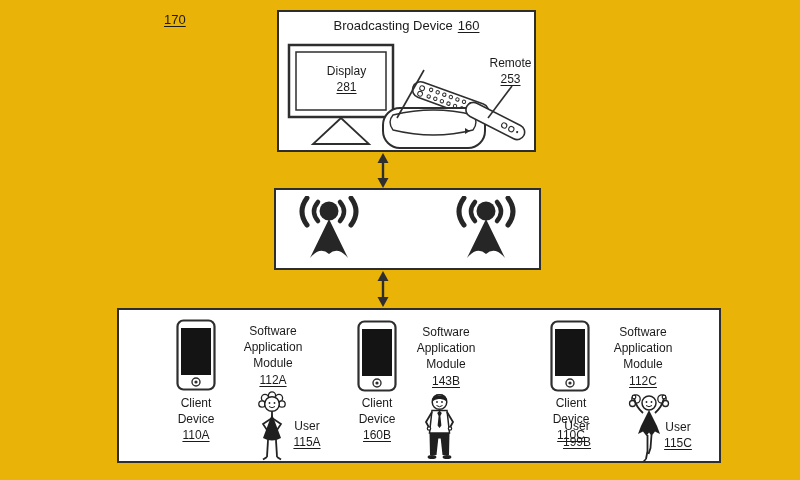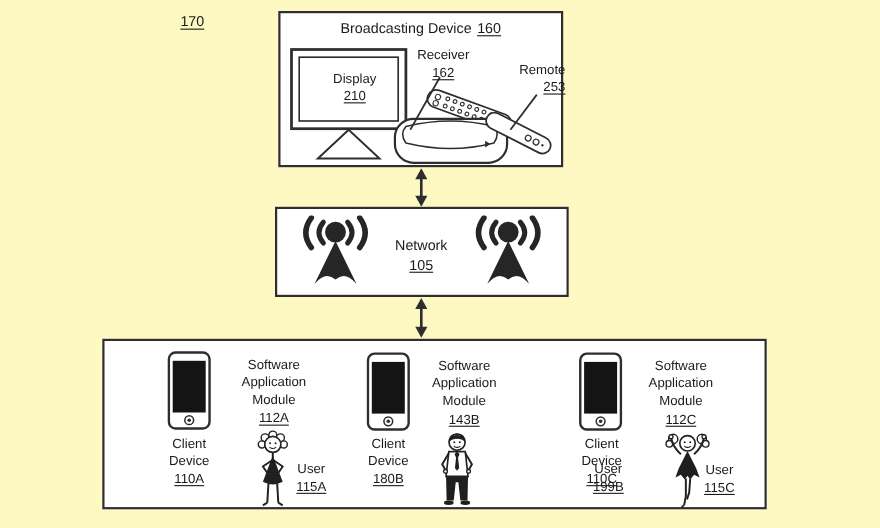--- a/index.html
+++ b/index.html
@@ -1,20 +1,20 @@
 <!DOCTYPE html>
 <html><head>
 <meta charset="utf-8">
 <style>
   html,body{margin:0;padding:0;background:#ffffff;}
   .canvas{
-    position:relative;width:800px;height:480px;background:#fef9c3;
+    position:relative;width:800px;height:480px;background:#eab308;
     font-family:"Liberation Sans", sans-serif;color:#1b1b1b;overflow:hidden;
   }
-  .box{position:absolute;border:2px solid #2e2e2e;background:#fff;box-sizing:border-box;}
+  .box{position:absolute;border:2px solid #2e2e2e;background:#fff;box-sizing:border-box;margin-left:24px;}
   .lbl{position:absolute;text-align:center;font-size:12px;line-height:1.35;}
   .lbl .ref{display:block;}
   .ref{text-decoration:underline;text-underline-offset:2px;}
   .inline-ref{margin-left:5px;}
   .title{position:absolute;left:0;right:0;top:6px;text-align:center;font-size:13px;}
   .fig-ref{position:absolute;left:164px;top:12px;font-size:13px;}
   svg{position:absolute;display:block;}
 </style>
 </head>
 <body>
@@ -29,21 +29,21 @@
       <span>Broadcasting Device</span><span class="ref inline-ref">160</span>
     </div>
 
     <svg style="left:7px;top:31px;" width="110" height="104" viewBox="0 0 110 104">
       <rect x="3" y="2" width="104" height="72" fill="#fff" stroke="#2e2e2e" stroke-width="2.5"></rect>
       <rect x="10" y="9" width="90" height="58" fill="#fff" stroke="#2e2e2e" stroke-width="1.5"></rect>
       <path d="M55,75 L27,101 L83,101 Z" fill="#fff" stroke="#2e2e2e" stroke-width="1.8"></path>
     </svg>
     <div class="lbl" style="left:30px;top:51px;width:75px;">
       <span>Display</span>
-      <span class="ref">210</span>
+      <span class="ref">281</span>
     </div>
 
     <svg style="left:102px;top:66px;" width="152" height="74" viewBox="0 0 152 74">
 
       <g transform="translate(32,9) rotate(20)">
         <rect x="0" y="-8" width="80" height="16" rx="8" fill="#fff" stroke="#2e2e2e" stroke-width="1.6"></rect>
         <circle cx="9" cy="-2" r="2.4" fill="none" stroke="#2e2e2e" stroke-width="1"></circle>
         <circle cx="9" cy="4" r="2.4" fill="none" stroke="#2e2e2e" stroke-width="1"></circle>
         <g fill="none" stroke="#2e2e2e" stroke-width="1">
           <circle cx="18" cy="-3.5" r="1.7"></circle>
@@ -73,25 +73,21 @@
         <circle cx="50" cy="0.5" r="2.6" fill="none" stroke="#2e2e2e" stroke-width="1.1"></circle>
         <circle cx="56.5" cy="0.5" r="1.1" fill="#2e2e2e"></circle>
       </g>
     </svg>
 
     <svg style="left:0;top:0;" width="255" height="138" viewBox="0 0 255 138">
       <line x1="145" y1="58" x2="118" y2="106" stroke="#2e2e2e" stroke-width="1.6"></line>
       <line x1="233" y1="74" x2="209" y2="106" stroke="#2e2e2e" stroke-width="1.6"></line>
     </svg>
 
-    <div class="lbl" style="left:119px;top:30px;width:58px;">
-      <span>Receiver</span>
-      <span class="ref">162</span>
-    </div>
-    <div class="lbl" style="left:204px;top:43px;width:55px;text-align:right;">
+    <div class="lbl" style="left:204px;top:43px;width:55px;">
       <span>Remote</span>
       <span class="ref">253</span>
     </div>
   </div>
 
   <svg style="left:373px;top:153px;" width="20" height="35" viewBox="0 0 20 35">
     <line x1="10" y1="8" x2="10" y2="27" stroke="#2e2e2e" stroke-width="2.4"></line>
     <polygon points="10,0 4.5,10 15.5,10" fill="#2e2e2e"></polygon>
     <polygon points="10,35 4.5,25 15.5,25" fill="#2e2e2e"></polygon>
   </svg>
@@ -109,24 +105,20 @@
 
     <svg style="left:173px;top:6px;" width="74" height="68" viewBox="0 0 74 68">
       <circle cx="37" cy="15" r="9.5" fill="#262626"></circle>
       <path d="M37,23 L18,62 Q28,50 37,58 Q46,50 56,62 Z" fill="#262626"></path>
       <path d="M26,6 Q18,15.5 26,25" fill="none" stroke="#262626" stroke-width="4.5" stroke-linecap="round"></path>
       <path d="M15,2 Q5,15.5 15,29" fill="none" stroke="#262626" stroke-width="5" stroke-linecap="round"></path>
       <path d="M48,6 Q56,15.5 48,25" fill="none" stroke="#262626" stroke-width="4.5" stroke-linecap="round"></path>
       <path d="M59,2 Q69,15.5 59,29" fill="none" stroke="#262626" stroke-width="5" stroke-linecap="round"></path>
     </svg>
 
-    <div class="lbl" style="left:96px;top:24px;width:70px;font-size:13px;">
-      <span>Network</span>
-      <span class="ref">105</span>
-    </div>
   </div>
 
   <svg style="left:373px;top:271px;" width="20" height="36" viewBox="0 0 20 36">
     <line x1="10" y1="8" x2="10" y2="28" stroke="#2e2e2e" stroke-width="2.4"></line>
     <polygon points="10,0 4.5,10 15.5,10" fill="#2e2e2e"></polygon>
     <polygon points="10,36 4.5,26 15.5,26" fill="#2e2e2e"></polygon>
   </svg>
 
   <div class="box" style="left:93px;top:308px;width:604px;height:155px;">
 
@@ -175,21 +167,21 @@
       <rect x="5" y="9" width="30" height="47" fill="#141414"></rect>
       <circle cx="20" cy="63" r="4" fill="#fff" stroke="#2e2e2e" stroke-width="1.4"></circle>
       <circle cx="20" cy="63" r="1.6" fill="#2e2e2e"></circle>
     </svg>
     <div class="lbl" style="left:287px;top:14px;width:80px;">
       <span>Software Application Module</span>
       <span class="ref">143B</span>
     </div>
     <div class="lbl" style="left:232px;top:85px;width:52px;">
       <span>Client Device</span>
-      <span class="ref">180B</span>
+      <span class="ref">160B</span>
     </div>
     <svg style="left:301px;top:82px;" width="39" height="74" viewBox="0 0 39 74">
       <path d="M12,9.5 Q12,2 19.5,2 Q27,2 27,9.5 Q23,5.5 19.5,6 Q16,5.5 12,9.5 Z" fill="#1f1f1f"></path>
       <circle cx="19.5" cy="10" r="7.3" fill="#fff" stroke="#222" stroke-width="1.5"></circle>
       <path d="M12,9.5 Q12,3.5 19.5,3.5 Q27,3.5 27,9.5 Q23,6.5 19.5,7 Q16,6.5 12,9.5 Z" fill="#1f1f1f"></path>
       <circle cx="17" cy="10" r="0.9" fill="#222"></circle>
         <circle cx="22" cy="10" r="0.9" fill="#222"></circle>
       <path d="M16.5,13.5 Q19.5,16 22.5,13.5" fill="none" stroke="#222" stroke-width="1"></path>
       <path d="M12,18.5 L27,18.5 L29.5,41 L9.5,41 Z" fill="#fff" stroke="#222" stroke-width="1.5"></path>
       <path d="M19.5,18.5 L17.2,21 L18.6,24 L17.6,33.5 L19.5,36 L21.4,33.5 L20.4,24 L21.8,21 Z" fill="#1f1f1f"></path>

